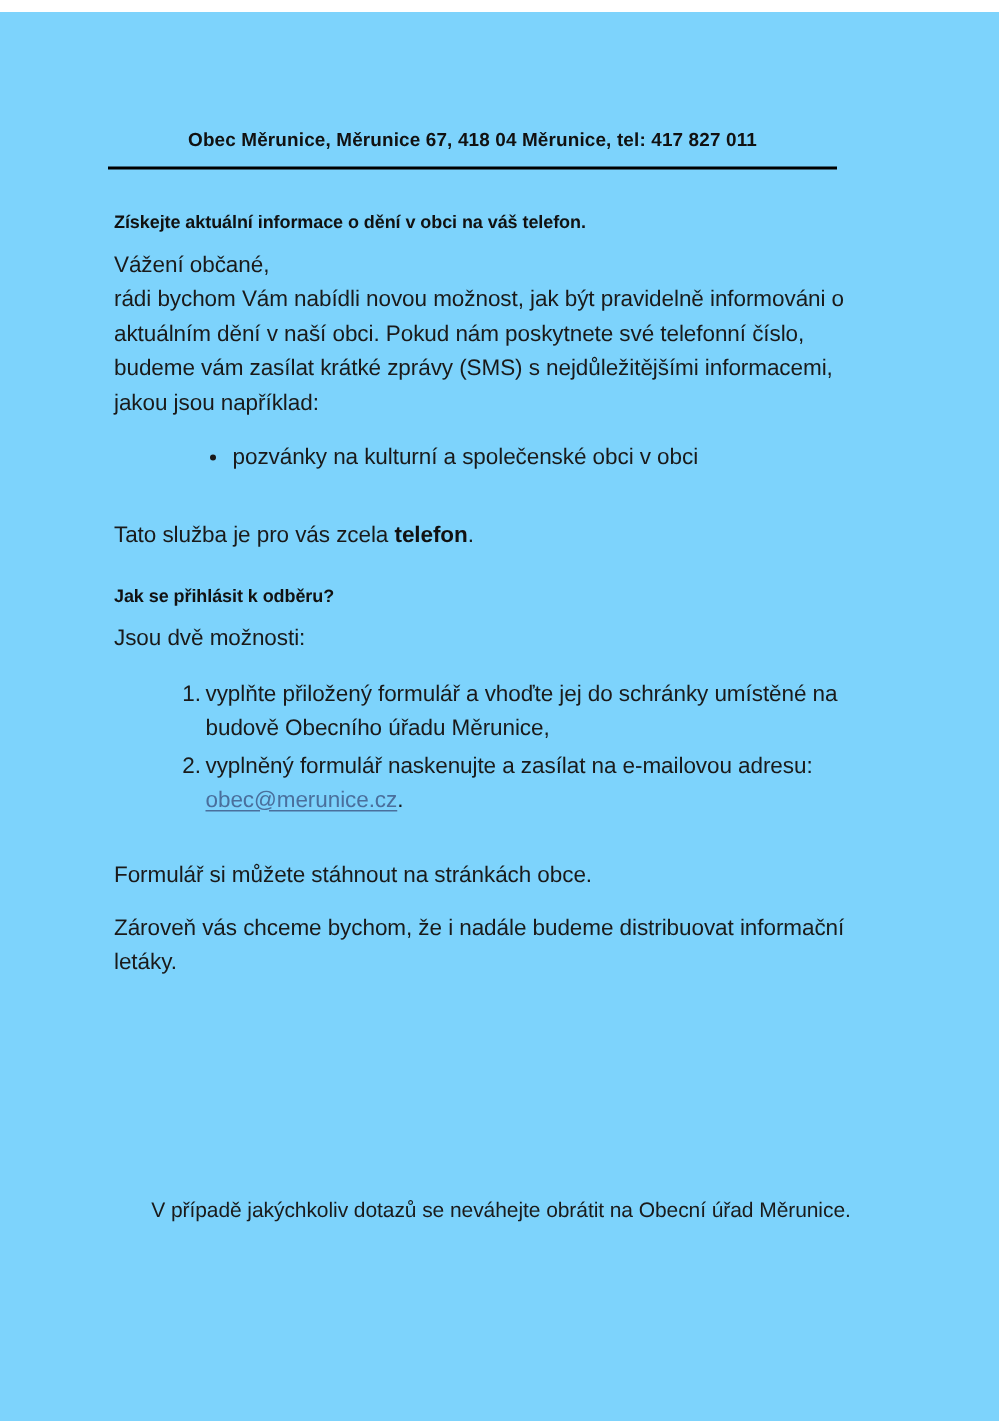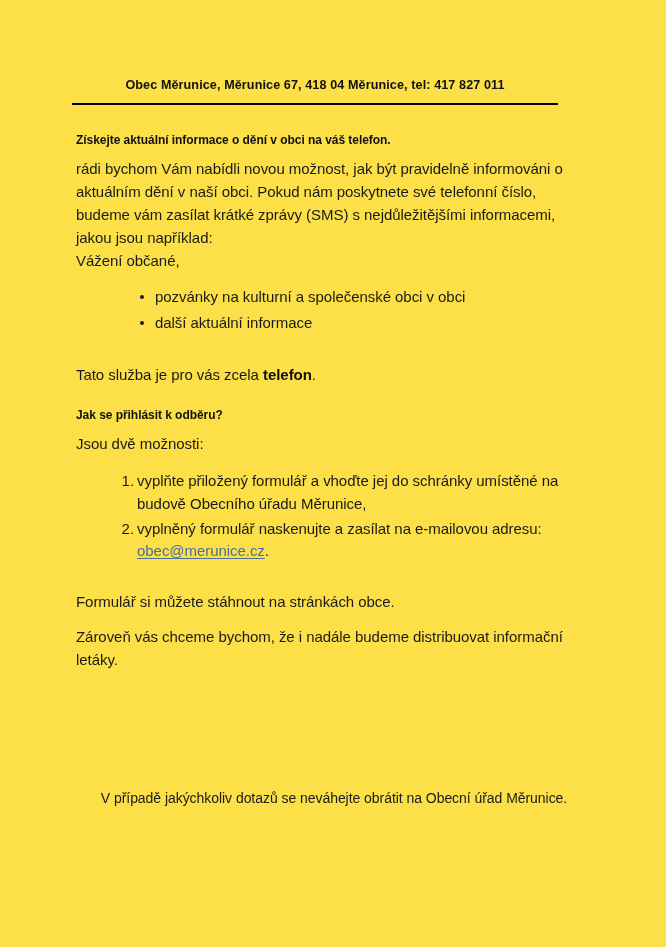--- a/index.html
+++ b/index.html
@@ -14,21 +14,22 @@
     position: relative;
     font-family: "Liberation Sans", sans-serif;
     color: #1a1a1a;
     -webkit-font-smoothing: antialiased;
     overflow: hidden;
   }
 
   .page {
     position: absolute;
     inset: 0;
-    background: #fde047;
+    background: #7dd3fc;
+    margin-top: 8px;
   }
 
   
   .doc-header {
     position: absolute;
     left: 72px;
     top: 78px;
     width: 486px;
     text-align: center;
     font-size: 12.6px;
@@ -153,30 +154,27 @@
 <div class="page">
 
   <div class="doc-header">Obec Měrunice, Měrunice 67, 418 04 Měrunice, tel: 417 827 011</div>
 
   <div class="header-rule"></div>
 
   <div class="body-col">
 
     <p class="h-lead">Získejte aktuální informace o dění v obci na váš telefon.</p>
 
+    <p class="para">Vážení občané,</p>
+
     <p class="para">rádi bychom Vám nabídli novou možnost, jak být pravidelně informováni o aktuálním dění v naší obci. Pokud nám poskytnete své telefonní číslo, budeme vám zasílat krátké zprávy (SMS) s nejdůležitějšími informacemi, jakou jsou například:</p>
-
-    <p class="para">Vážení občané,</p>
 
     <ul class="bullets">
       <li>
         <span>pozvánky na kulturní a společenské obci v obci</span>
-      </li>
-      <li>
-        <span>další aktuální informace</span>
       </li>
     </ul>
 
     <div class="spacer-lg"></div>
 
     <p class="para"><span>Tato služba je pro vás zcela </span><b>telefon</b><span>.</span></p>
 
     <div class="spacer-md"></div>
 
     <p class="h-lead">Jak se přihlásit k odběru?</p>

